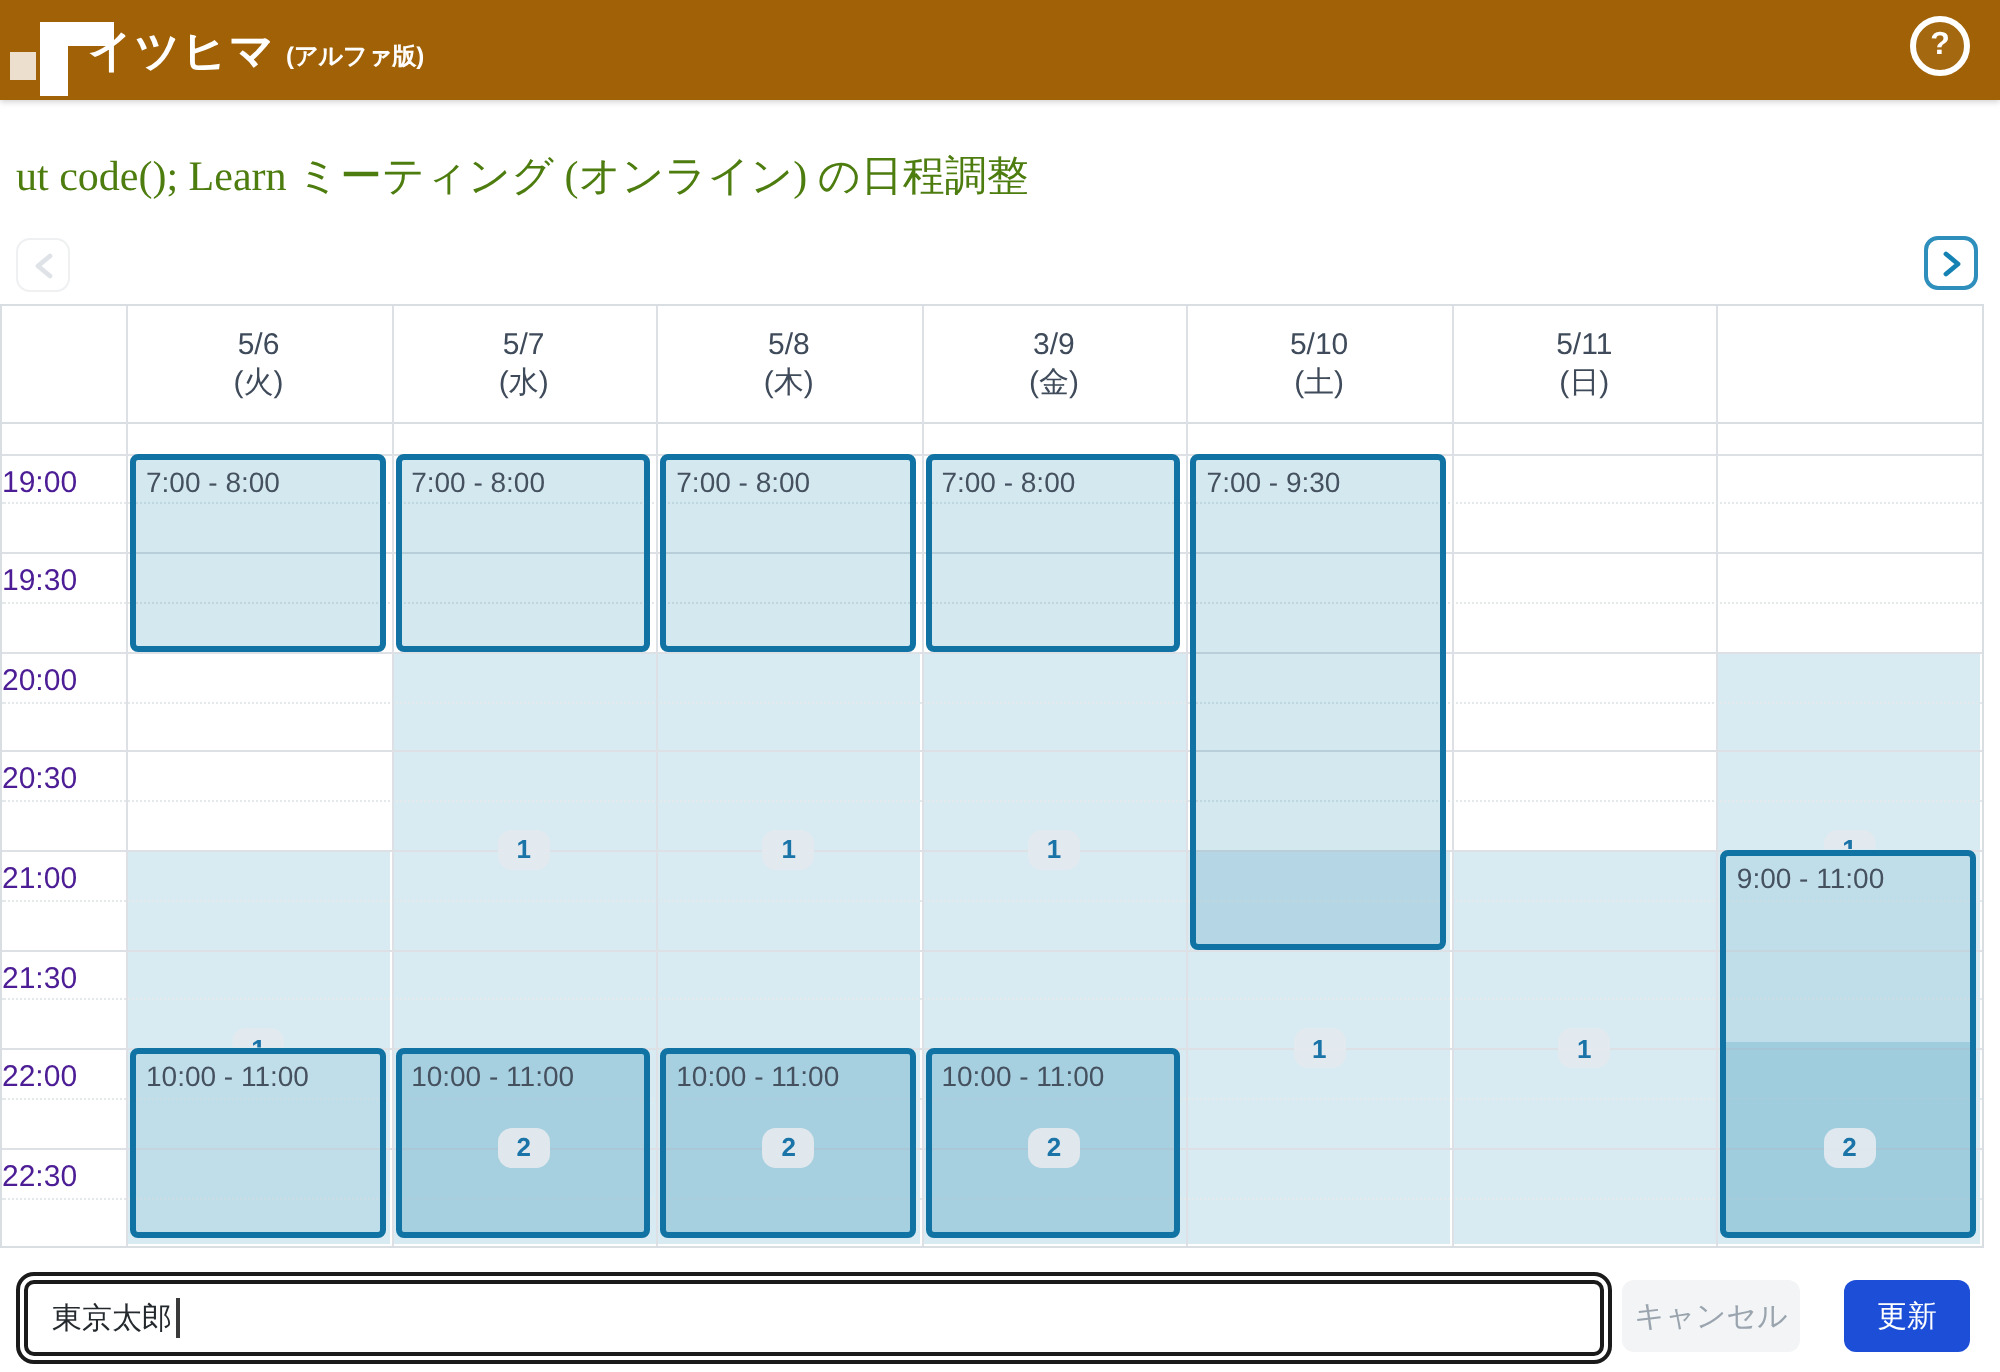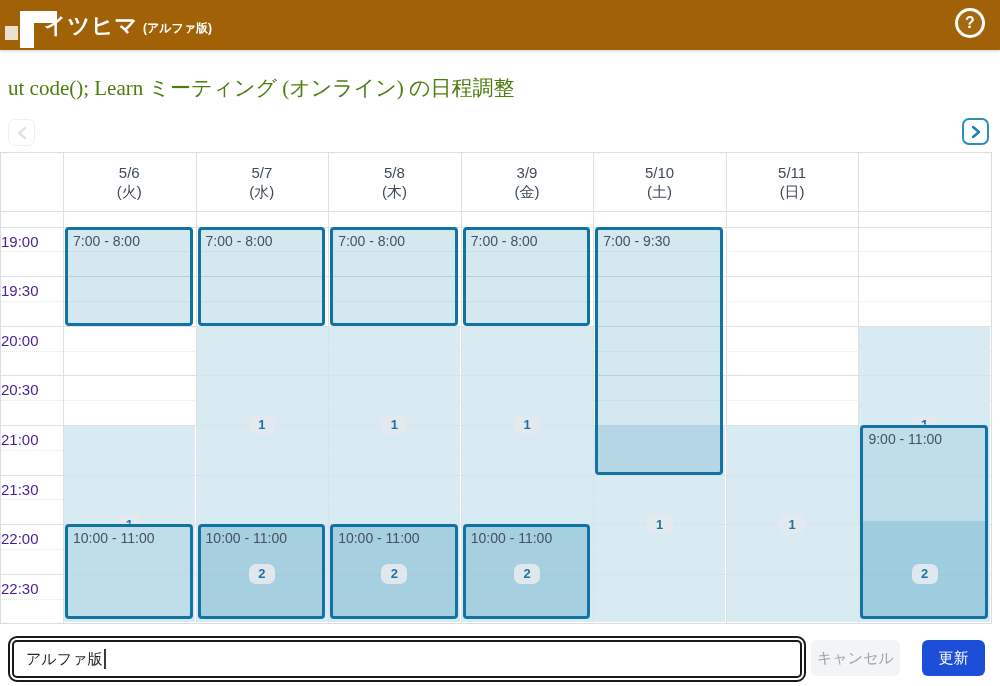--- a/index.html
+++ b/index.html
@@ -198,18 +198,18 @@
     <div class="badge" style="left: 791.143px; top: 371.1px;">1</div>
     <div class="badge under" style="left: 923.714px; top: 271.9px;">1</div>
     <div class="badge" style="left: 260.857px; top: 420.7px;">2</div>
     <div class="badge" style="left: 393.429px; top: 420.7px;">2</div>
     <div class="badge" style="left: 526px; top: 420.7px;">2</div>
     <div class="badge" style="left: 923.714px; top: 420.7px;">2</div>
   </div>
 
 <div class="name-wrap">
   <div class="name-inner">
-    <span>アルファ版</span>
+    <span>東京太郎</span>
     <span class="caret"></span>
   </div>
 </div>
 <button class="btn btn-cancel">キャンセル</button>
 <button class="btn btn-update">更新</button>
 
 </body></html>

